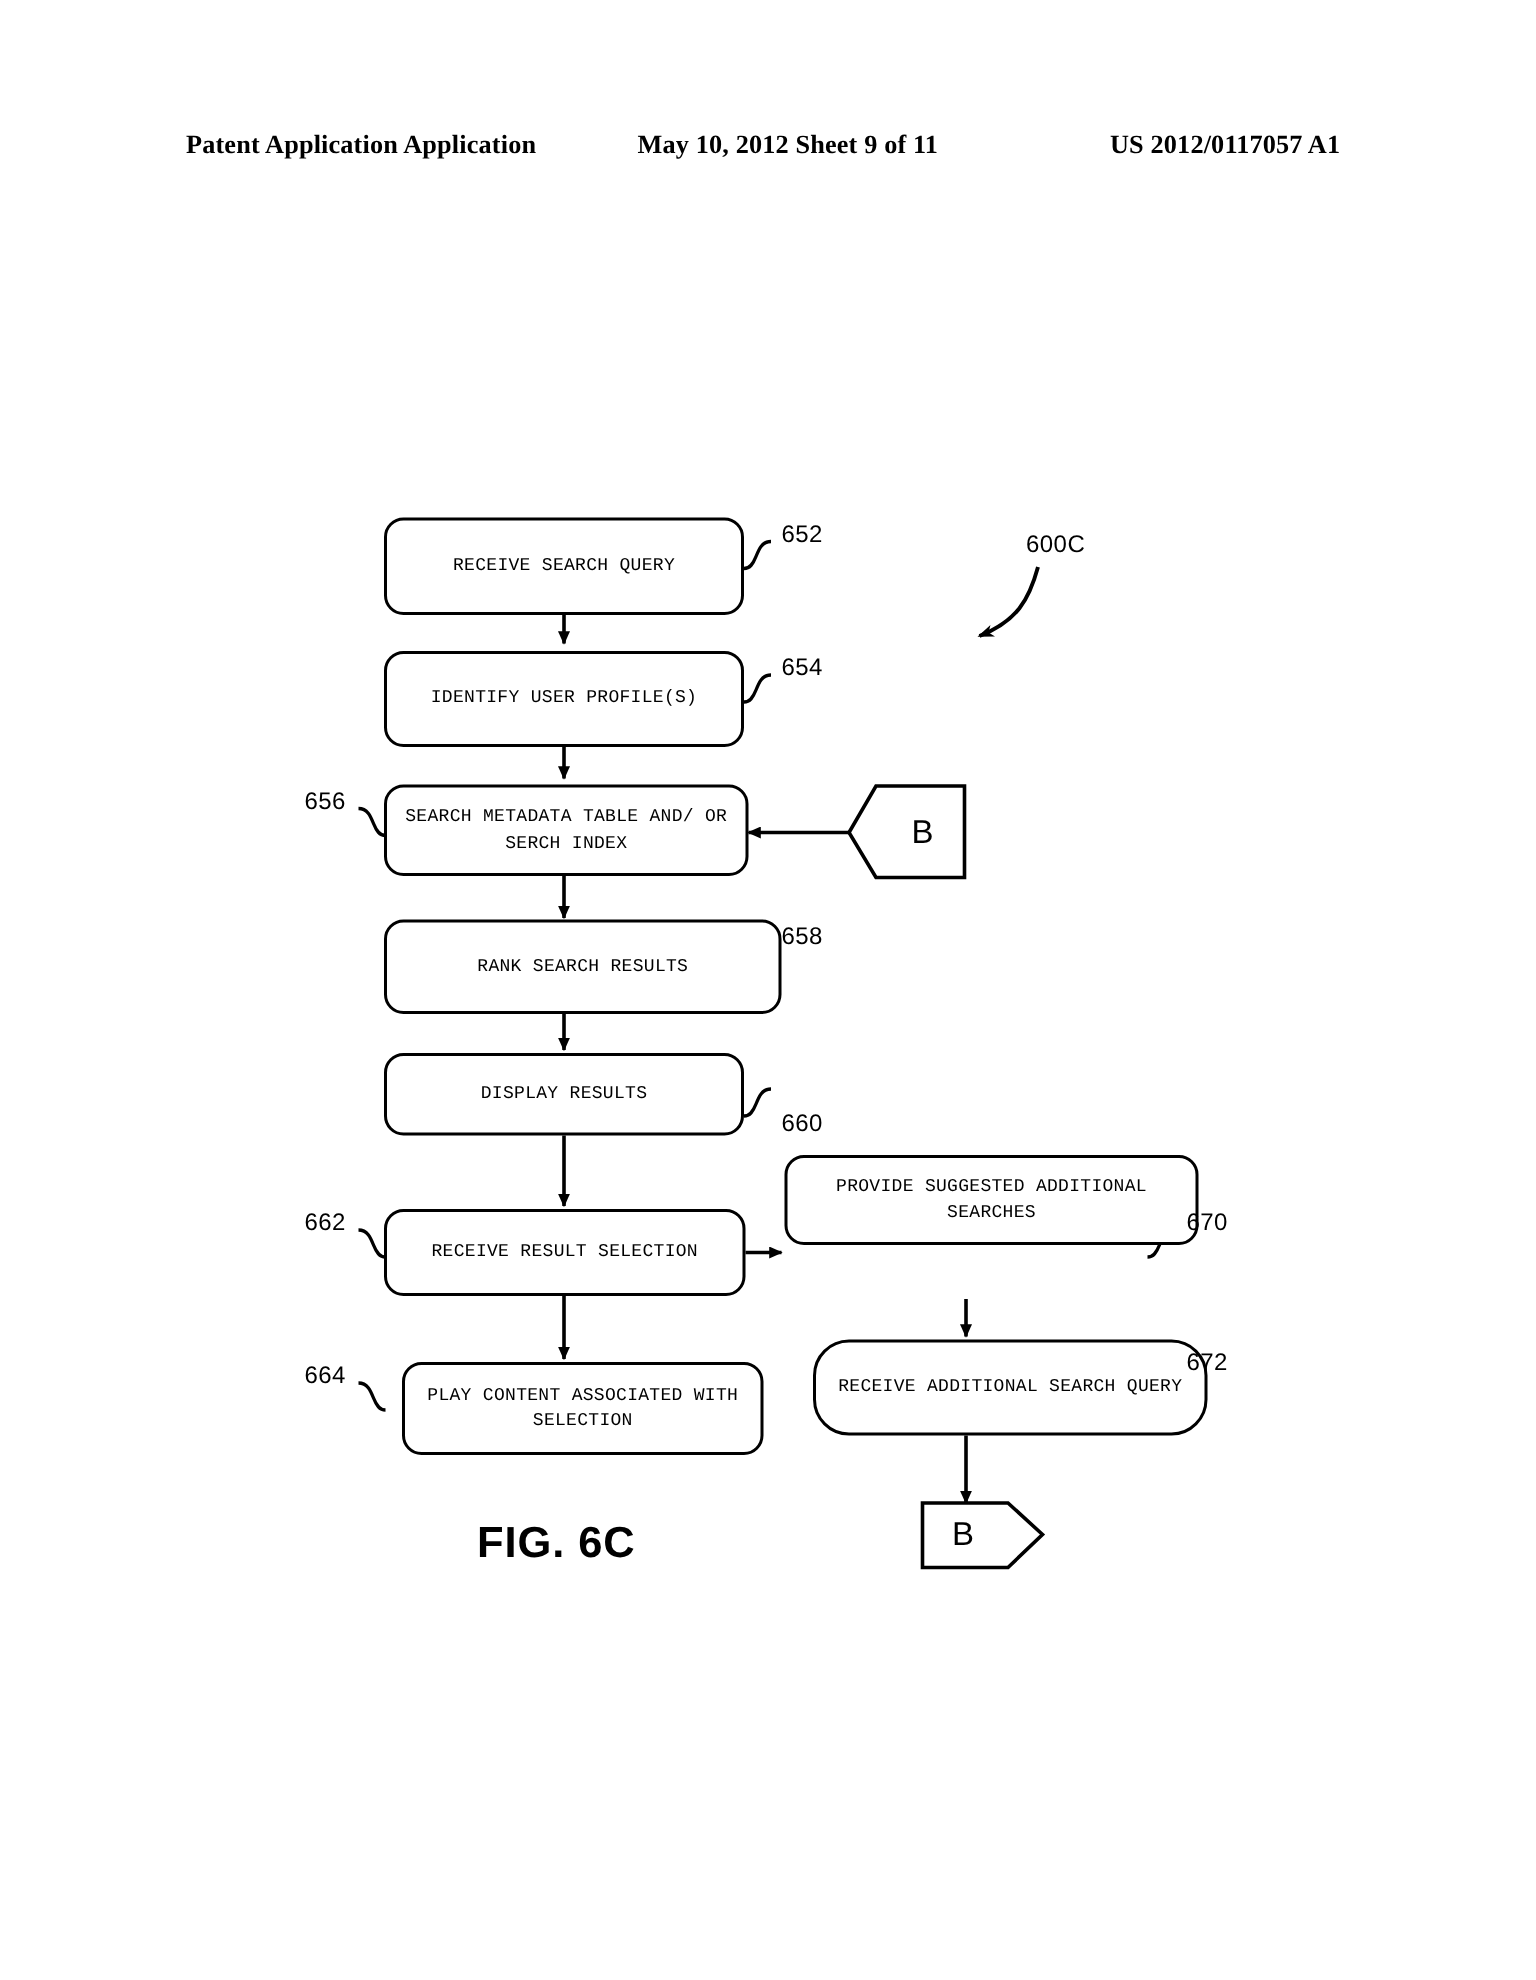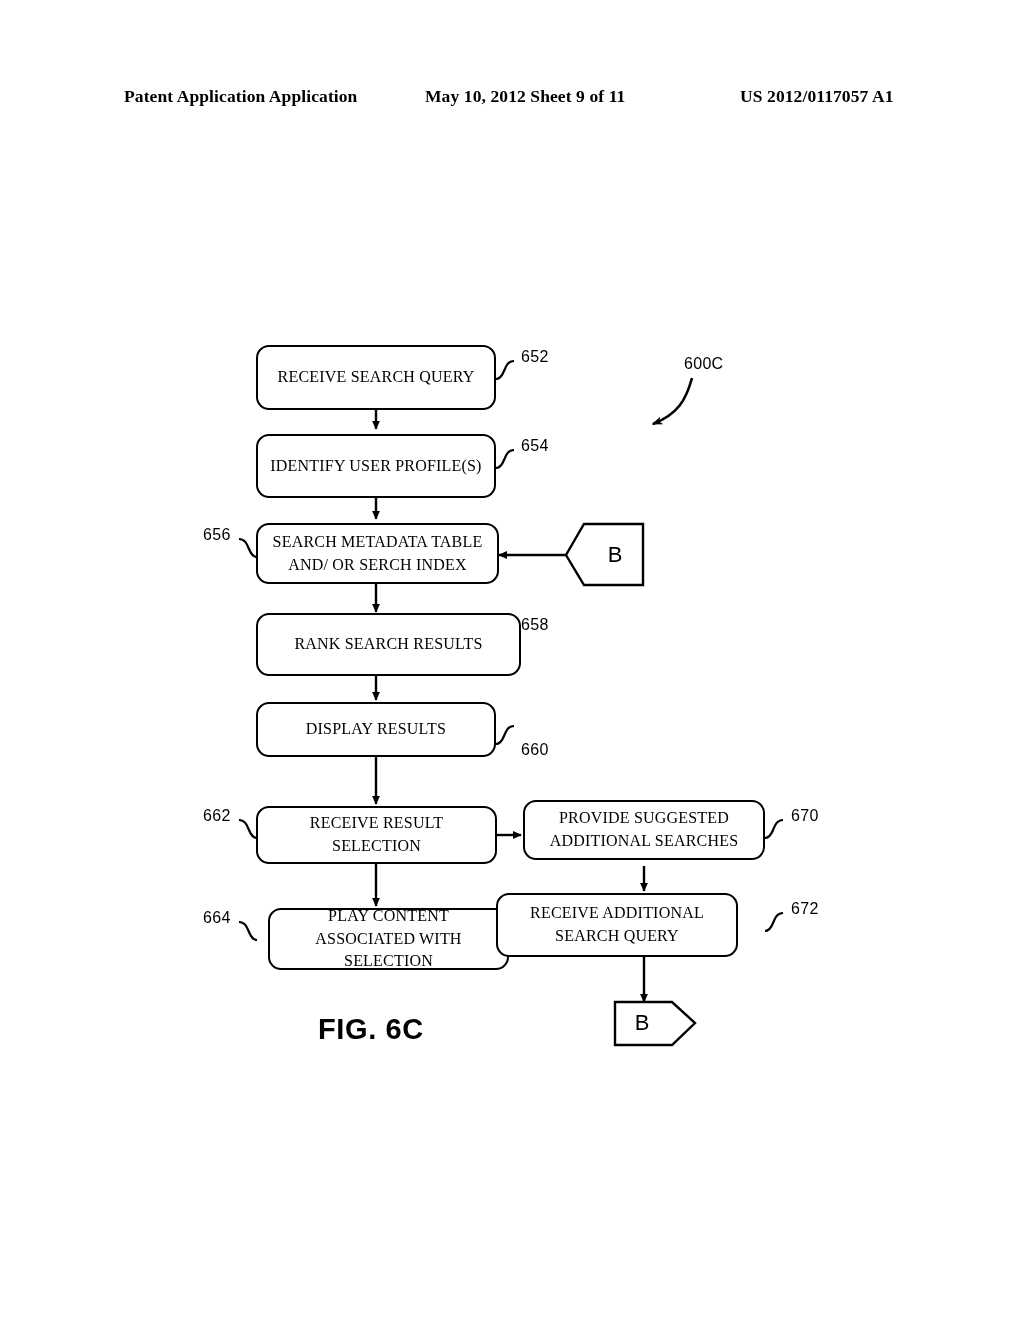--- a/index.html
+++ b/index.html
@@ -61,22 +61,22 @@
   .flow-box {
     position: absolute;
     box-sizing: border-box;
     border: 2.5px solid #000000;
     border-radius: 13px;
     background: #ffffff;
     display: flex;
     align-items: center;
     justify-content: center;
     text-align: center;
-    font-family: Liberation Serif, serif;
-    font-size: 16px;
+    font-family: Liberation Mono, monospace;
+    font-size: 12px;
     line-height: 1.42;
     letter-spacing: 0.2px;
     padding: 2px 10px;
   }
 
   
   .ref-num {
     position: absolute;
     font-family: "Liberation Sans", sans-serif;
     font-size: 16px;
@@ -184,23 +184,23 @@
 <div class="flow-box" style="left:256px; top:523px; width:243px; height:61px;">SEARCH METADATA TABLE AND/ OR SERCH INDEX</div>
 
 <div class="flow-box" style="left:256px; top:613px; width:265px; height:63px;">RANK SEARCH RESULTS</div>
 
 <div class="flow-box" style="left:256px; top:702px; width:240px; height:55px;">DISPLAY RESULTS</div>
 
 <div class="flow-box" style="left:256px; top:806px; width:241px; height:58px;">RECEIVE RESULT SELECTION</div>
 
 <div class="flow-box" style="left:256px; top:908px; width:241px; height:62px;margin-left:12px;">PLAY CONTENT ASSOCIATED WITH SELECTION</div>
 
-<div class="flow-box" style="left:523px; top:800px; width:242px; height:60px;">PROVIDE SUGGESTED ADDITIONAL SEARCHES</div>
-
-<div class="flow-box" style="left:496px; top:893px; width:242px; height:64px;">RECEIVE ADDITIONAL SEARCH QUERY</div>
+<div class="flow-box" style="left:523px; top:770px; width:276px; height:60px;">PROVIDE SUGGESTED ADDITIONAL SEARCHES</div>
+
+<div class="flow-box" style="left:542px; top:893px; width:263px; height:64px;border-radius:24px;">RECEIVE ADDITIONAL SEARCH QUERY</div>
 
 <div class="ref-num" style="left:521px; top:348px;">652</div>
 <div class="ref-num" style="left:521px; top:437px;">654</div>
 <div class="ref-num" style="left:203px; top:526px;">656</div>
 <div class="ref-num" style="left:521px; top:616px;">658</div>
 <div class="ref-num" style="left:521px; top:713px;margin-top:28px;">660</div>
 <div class="ref-num" style="left:203px; top:807px;">662</div>
 <div class="ref-num" style="left:203px; top:909px;">664</div>
 <div class="ref-num" style="left:791px; top:807px;">670</div>
 <div class="ref-num" style="left:791px; top:900px;">672</div>

